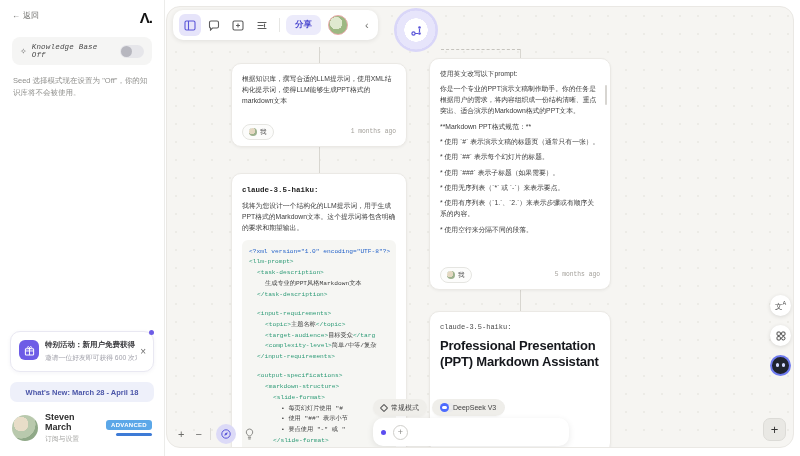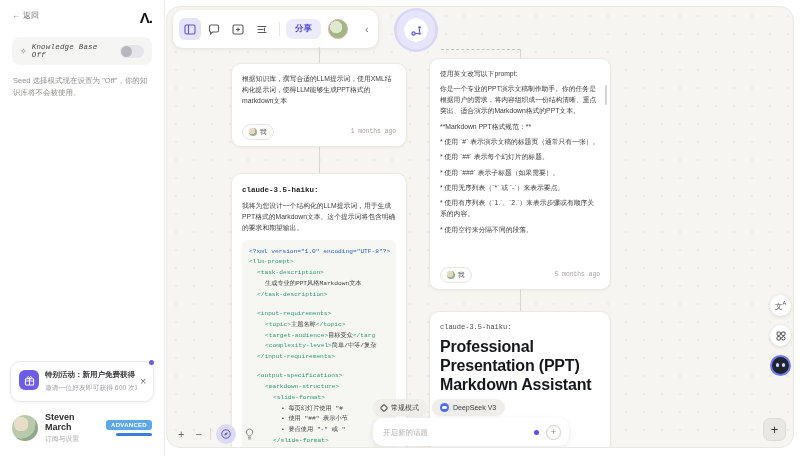--- a/index.html
+++ b/index.html
@@ -41,21 +41,21 @@
   .user-right{display:flex;flex-direction:column;align-items:flex-end;gap:3px;}
   .adv-badge{background:#5ba7e8;color:#fff;font-size:6px;font-weight:bold;border-radius:3px;padding:2px 5px;letter-spacing:.3px;}
   .adv-bar{width:36px;height:3px;border-radius:2px;background:#3e7bd6;}
 
   
   .canvas{position:absolute;left:166px;top:6px;width:628px;height:442px;background:#f6f5f2;
     border:1px solid #eae8e4;border-radius:14px;overflow:hidden;
     background-image:radial-gradient(#ecebe6 1px,transparent 1px);background-size:18px 18px;}
 
   
-  .toolbar{position:absolute;left:6px;top:3px;height:38px;background:#fff;border-radius:10px;
+  .toolbar{position:absolute;left:6px;top:3px;height:30px;background:#fff;border-radius:10px;
     box-shadow:0 1px 5px rgba(0,0,0,.09);display:flex;align-items:center;padding:0 6px;gap:2px;}
   .tb-icon{width:22px;height:22px;border-radius:6px;display:flex;align-items:center;justify-content:center;cursor:pointer;color:#5c5c5c;}
   .tb-icon.active{background:#e6e4fa;color:#5a55d8;}
   .tb-div{width:1px;height:14px;background:#e6e6e4;margin:0 4px;}
   .share-btn{background:#ecebfb;color:#4a47cf;font-size:8.5px;font-weight:bold;border-radius:7px;padding:4px 9px;cursor:pointer;}
   .tb-avatar{width:20px;height:20px;border-radius:50%;margin-left:5px;border:1.5px solid #e8a8a8;
     background:radial-gradient(circle at 40% 40%,#dfe9cf 0 40%,#9db883 41% 100%);cursor:pointer;}
   .tb-chstore{font-size:11px;color:#737370;margin:0 3px 0 5px;cursor:pointer;}
 
   
@@ -83,21 +83,21 @@
   .model-line{font-family:"Liberation Mono",monospace;font-weight:bold;font-size:7.5px;color:#1e1e1e;margin:0 0 5px 0;}
   .codeblock{margin-top:6px;background:#f6f6f3;border-radius:6px;padding:7px 7px;
     font-family:"Liberation Mono",monospace;font-size:6.2px;line-height:1.75;white-space:nowrap;overflow:hidden;}
   .code-line{white-space:pre;}
   .code-blank{height:8px;}
   .seg-decl{color:#2563c9;}
   .seg-tag{color:#2e9b77;}
   .seg-cn{color:#414141;}
 
   .ppt-model{font-family:"Liberation Mono",monospace;font-size:7px;color:#4a4a4a;margin-bottom:5px;}
-  .ppt-title{font-size:16px;font-weight:800;color:#15171c;line-height:1.18;letter-spacing:-.2px;}
+  .ppt-title{font-size:13px;font-weight:800;color:#15171c;line-height:1.18;letter-spacing:-.2px;}
   .model-pill{position:absolute;left:8px;bottom:44px;display:flex;align-items:center;gap:4px;background:#f0efec;
     border-radius:9px;padding:2.5px 7px;font-size:6.5px;color:#4c4c4c;}
   .whale{width:9px;height:9px;border-radius:50%;background:#4d6bfe;position:relative;flex:none;}
   .whale::after{content:"";position:absolute;left:2px;top:3px;width:5px;height:2.5px;border-radius:2px;background:#fff;}
 
   
   .mode-row{position:absolute;left:206px;top:392px;display:flex;gap:5px;align-items:center;}
   .mode-pill{display:flex;align-items:center;gap:4px;background:rgba(238,237,233,.97);border-radius:9px;
     height:17px;padding:0 8px;font-size:7px;color:#3f3f3f;cursor:pointer;box-shadow:0 1px 2px rgba(0,0,0,.04);}
   .diamond{width:6px;height:6px;border:1px solid #555;transform:rotate(45deg);border-radius:1px;}
@@ -164,20 +164,21 @@
           </svg>
       </div>
       <div>
         <div class="promo-title">特别活动：新用户免费获得 AI ...</div>
         <div class="promo-sub">邀请一位好友即可获得 600 次对话！</div>
       </div>
     </div>
     <div class="promo-close">×</div>
   </div>
 
+  <div class="whatsnew">What's New: March 28 - April 18</div>
 
   <div class="user-row">
     <div class="avatar-lg"></div>
     <div class="user-meta">
       <div class="user-name">Steven March</div>
       <div class="user-sub">订阅与设置</div>
     </div>
     <div class="user-right">
       <div class="adv-badge">ADVANCED</div>
       <div class="adv-bar"></div>
@@ -307,21 +308,20 @@
       <span class="diamond"></span>
       <span>常规模式</span>
     </div>
     <div class="mode-pill">
       <span class="whale"></span>
       <span>DeepSeek V3</span>
     </div>
   </div>
 
   <div class="composer">
-    <input type="text" placeholder="开启新的话题" style="">
     <span class="p-dot"></span>
     <span class="plus-circ">+</span>
   </div>
 
   <div class="zoomctl">
     <span class="z-btn">+</span>
     <span class="z-btn">−</span>
     <span class="z-div"></span>
     <span class="compass-btn">
       <svg width="10" height="10" viewBox="0 0 10 10">

